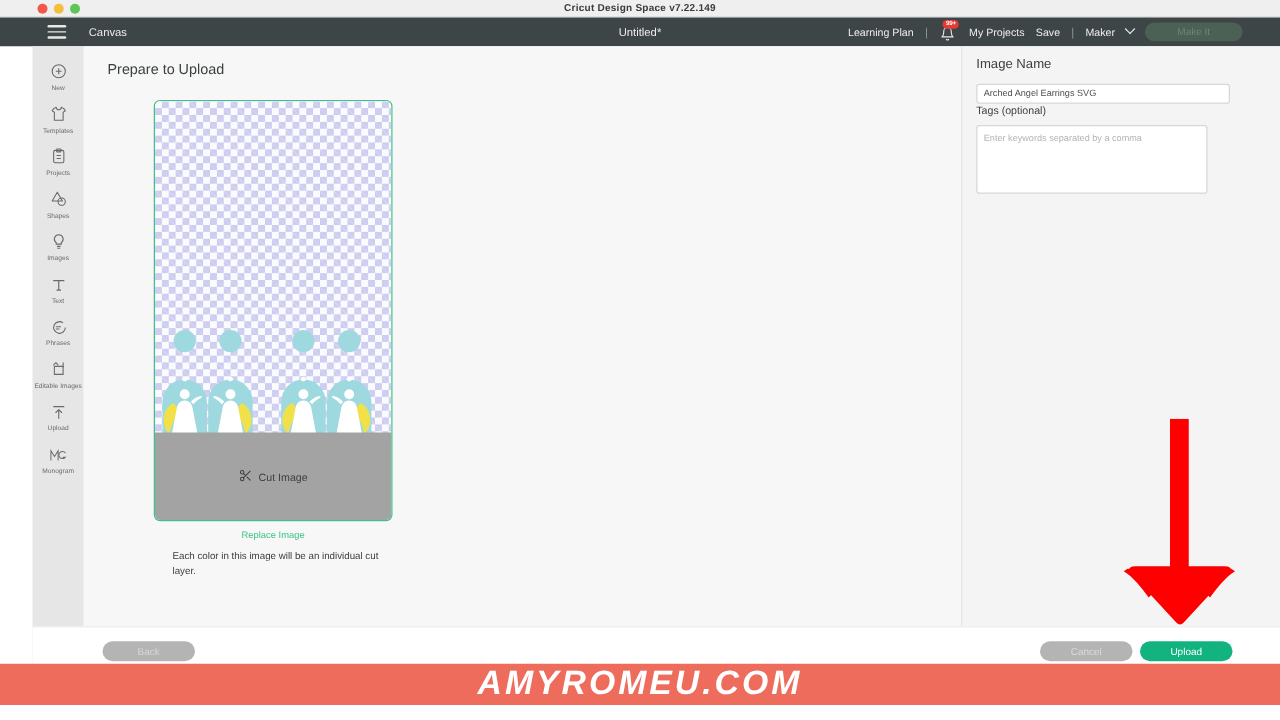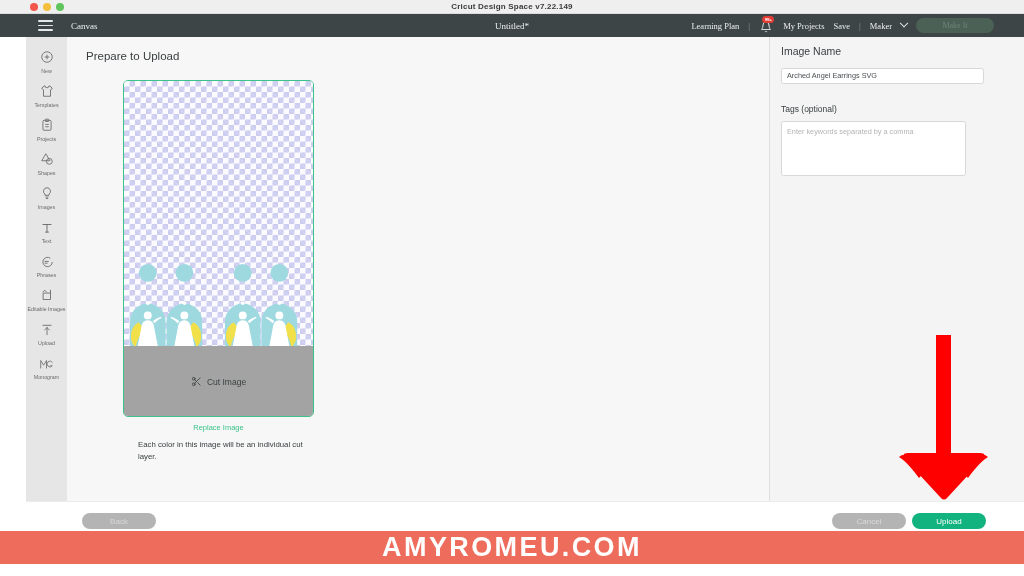--- a/index.html
+++ b/index.html
@@ -23,21 +23,21 @@
   .dot.green { background: #5ec45b; }
   .win-title {
     position: absolute; left: 0; width: 1024px; text-align: center;
     font-size: 8px; font-weight: bold; color: #3b3b3b; letter-spacing: .2px;
   }
 
   
   .appbar {
     position: absolute; left: 0; top: 14px; width: 1024px; height: 23px;
     background: #3e4547; display: flex; align-items: center;
-    color: #e6e8e8; font-size: 8.5px; font-family: Liberation Serif, serif;
+    color: #e6e8e8; font-size: 8.5px;
   }
   .hamburger { margin-left: 38px; width: 15px; display: flex; flex-direction: column; gap: 3px; cursor: pointer; }
   .hamburger span { display: block; height: 1.6px; background: #e6e8e8; border-radius: 1px; }
   .appbar .canvas-label { margin-left: 18px; font-size: 9px; color: #eceeee; }
   .appbar .doc-title {
     position: absolute; left: 0; width: 1024px; text-align: center;
     font-size: 9px; color: #eceeee; pointer-events: none;
   }
   .appbar-right {
     margin-left: auto; margin-right: 30px;
@@ -110,21 +110,21 @@
     position: absolute; left: 56px; top: 402px; width: 186px;
     font-size: 7.8px; color: #3b4042; line-height: 1.55; padding-left: 15px;
   }
 
   
   .rightpanel {
     position: absolute; left: 770px; top: 37px; width: 254px; height: 464px;
     background: #f4f4f4; padding: 8px 21px 0 11px;
   }
   .field-label { font-size: 10.5px; color: #3b4042; margin-bottom: 7px; }
-  .field-label.tags { margin-top: 20px; font-size: 8.5px; }
+  .field-label.tags { font-size: 8.5px; }
   .name-input {
     width: 203px; height: 16px; border: 1px solid #d7d7d7; border-radius: 2.5px;
     background: #fff; font-size: 7.3px; color: #4a4f51; padding: 0 5px;
     font-family: "Liberation Sans", sans-serif;
   }
   .tags-input {
     width: 185px; height: 55px; border: 1px solid #d7d7d7; border-radius: 2.5px;
     background: #fff; font-size: 7.3px; color: #4a4f51; padding: 5px;
     resize: none; font-family: "Liberation Sans", sans-serif;
   }
@@ -144,21 +144,21 @@
   .btn-back   { left: 56px;  width: 74px; background: #b4b4b4; color: #d8d8d8; }
   .btn-cancel { left: 806px; width: 74px; background: #b4b4b4; color: #dadada; }
   .btn-upload { left: 886px; width: 74px; background: #13b37f; color: #ffffff; }
 
   
   .arrow { position: absolute; left: 896px; top: 335px; pointer-events: none; }
 
   
   .banner {
     position: absolute; left: 0; top: 531px; width: 1024px; height: 33px;
-    background: #ee6c5c; display: flex; align-items: center; justify-content: center;
+    background: #ee6c5c; display: flex; justify-content: center; font-style: italic;
   }
   .banner span {
     color: #ffffff; font-size: 27px; font-weight: bold; letter-spacing: 2.4px;
   }
 </style>
 </head>
 <body>
 
 <div id="app">
 

